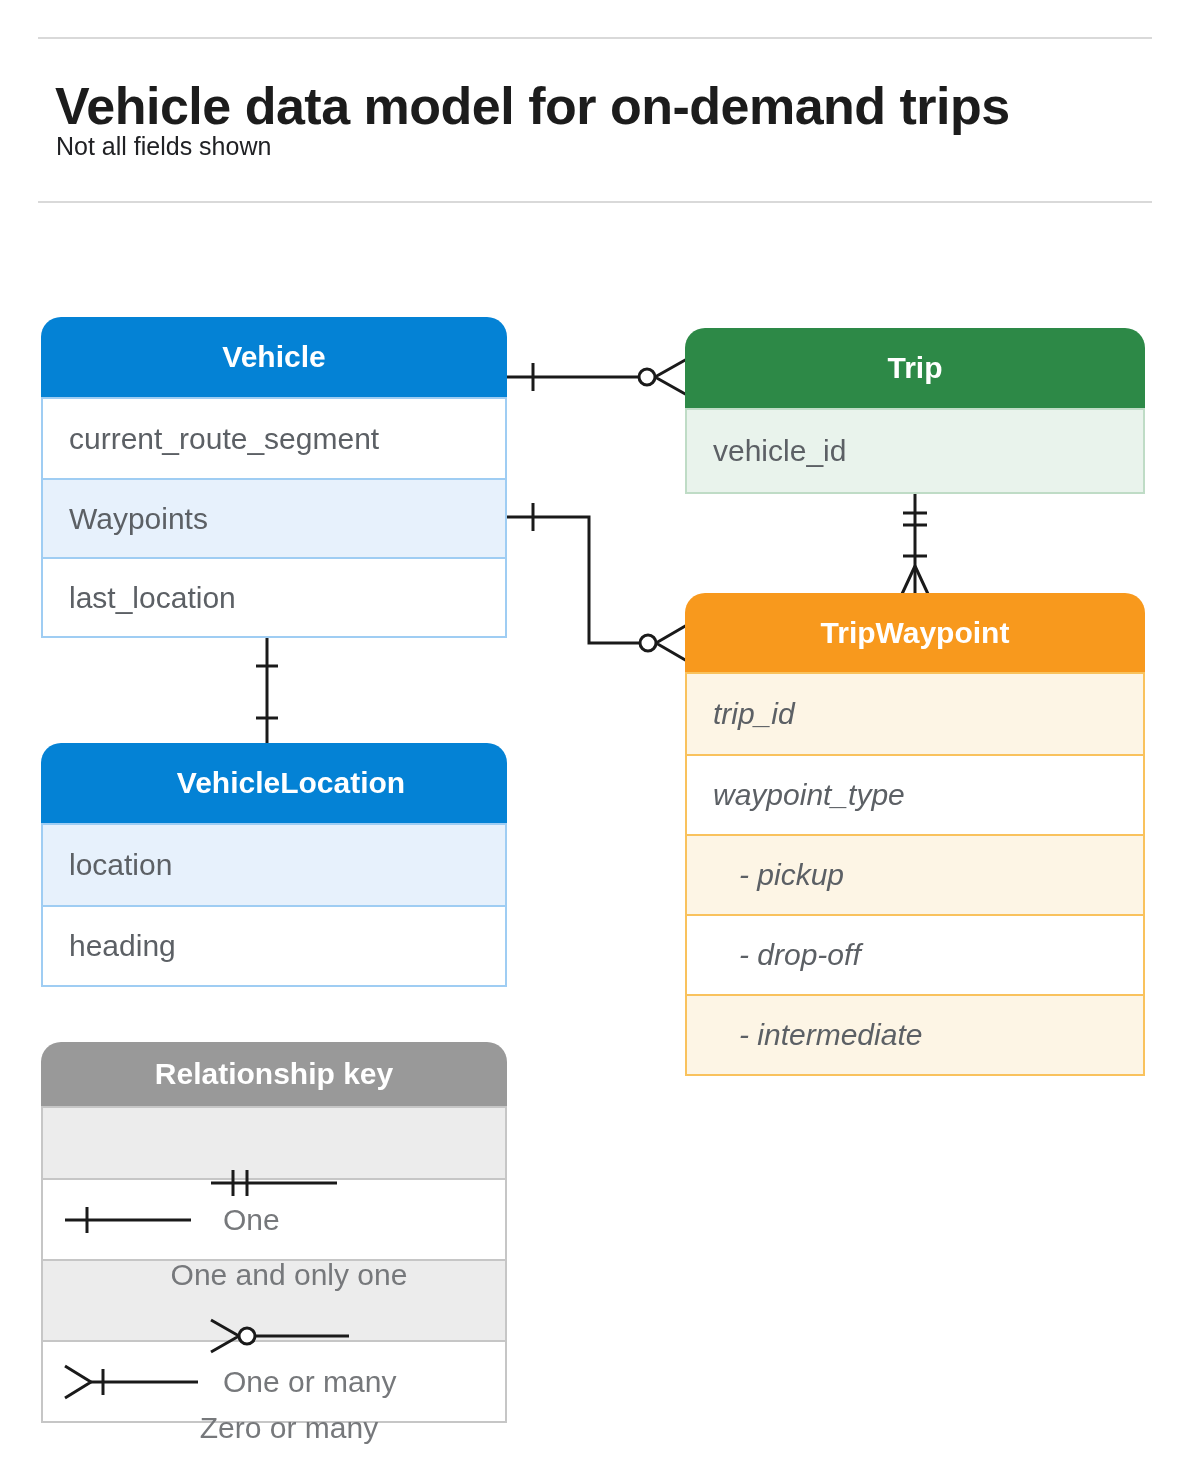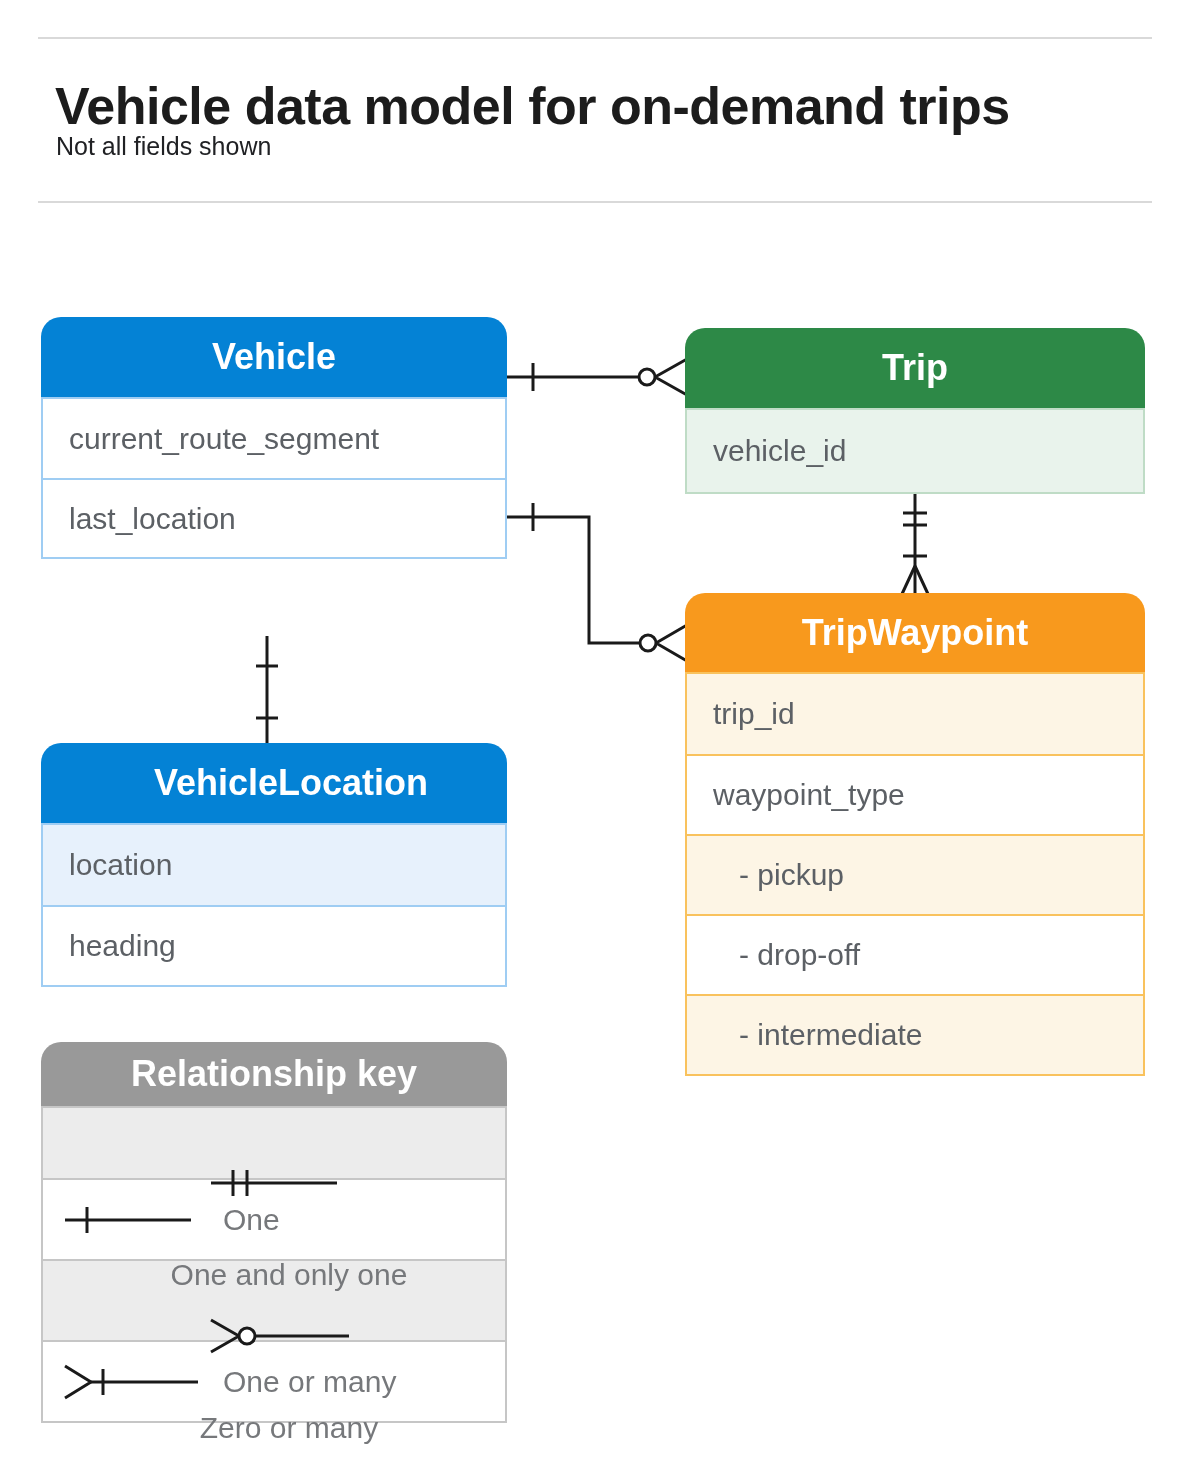--- a/index.html
+++ b/index.html
@@ -11,21 +11,21 @@
   .rule-top{top:37px;}
   .rule-mid{top:201px;}
   .title{position:absolute;left:55px;top:76px;margin:0;font-size:52px;font-weight:700;
     color:#1c1c1c;letter-spacing:-0.5px;white-space:nowrap;}
   .subtitle{position:absolute;left:56px;top:132px;font-size:25px;color:#202124;}
 
   .connectors{position:absolute;left:0;top:0;z-index:1;pointer-events:none;}
 
   .etable{position:absolute;z-index:2;}
   .ehead{display:flex;align-items:center;justify-content:center;color:#fff;
-    font-weight:700;font-size:36px;border-radius:20px 20px 0 0;}
+    font-weight:700;font-size:30px;border-radius:20px 20px 0 0;}
   .ebody{background:#fff;border:2px solid;}
   .erow{display:flex;align-items:center;padding-left:26px;font-size:30px;color:#5c6065;
     box-sizing:border-box;background:#fff;}
   .erow + .erow{border-top:2px solid;}
   .erow.indent{padding-left:52px;}
 
   
   .blue .ehead{background:#0482d5;}
   .blue .ebody{border-color:#9fcdf3;}
   .blue .erow + .erow{border-top-color:#9fcdf3;}
@@ -40,21 +40,21 @@
   
   .green .ehead{background:#2d8947;}
   .green .ebody{border-color:#bfdcc6;}
   .green .erow.tint{background:#e9f3ec;}
   .t-trip{left:685px;top:328px;width:460px;}
   .t-trip .ehead{height:80px;}
   .t-trip .erow{height:82px;}
 
   
   .orange .ehead{background:#f8991d;}
-  .orange .ebody{border-color:#f9c25d;}
+  .orange .ebody{border-color:#f9c25d;font-style:italic;}
   .orange .erow + .erow{border-top-color:#f9c25d;}
   .orange .erow.tint{background:#fdf5e5;}
   .t-tripwaypoint{left:685px;top:593px;width:460px;border-radius:9px;}
   .t-tripwaypoint .ehead{height:79px;}
   .t-tripwaypoint .erow{height:80px;}
 
   
   .gray .ehead{background:#999999;}
   .gray .ebody{border-color:#c6c6c6;}
   .gray .erow + .erow{border-top-color:#c6c6c6;}
@@ -107,20 +107,23 @@
       </g>
     </g>
   </svg>
 
   <div class="etable blue t-vehicle">
     <div class="ehead">Vehicle</div>
     <div class="ebody">
       <div class="erow">
           <span>current_route_segment</span>
         </div>
+      <div class="erow tint">
+          <span>Waypoints</span>
+        </div>
       <div class="erow">
           <span>last_location</span>
         </div>
     </div>
   </div>
 
   <div class="etable green t-trip">
     <div class="ehead">Trip</div>
     <div class="ebody">
       <div class="erow tint">

